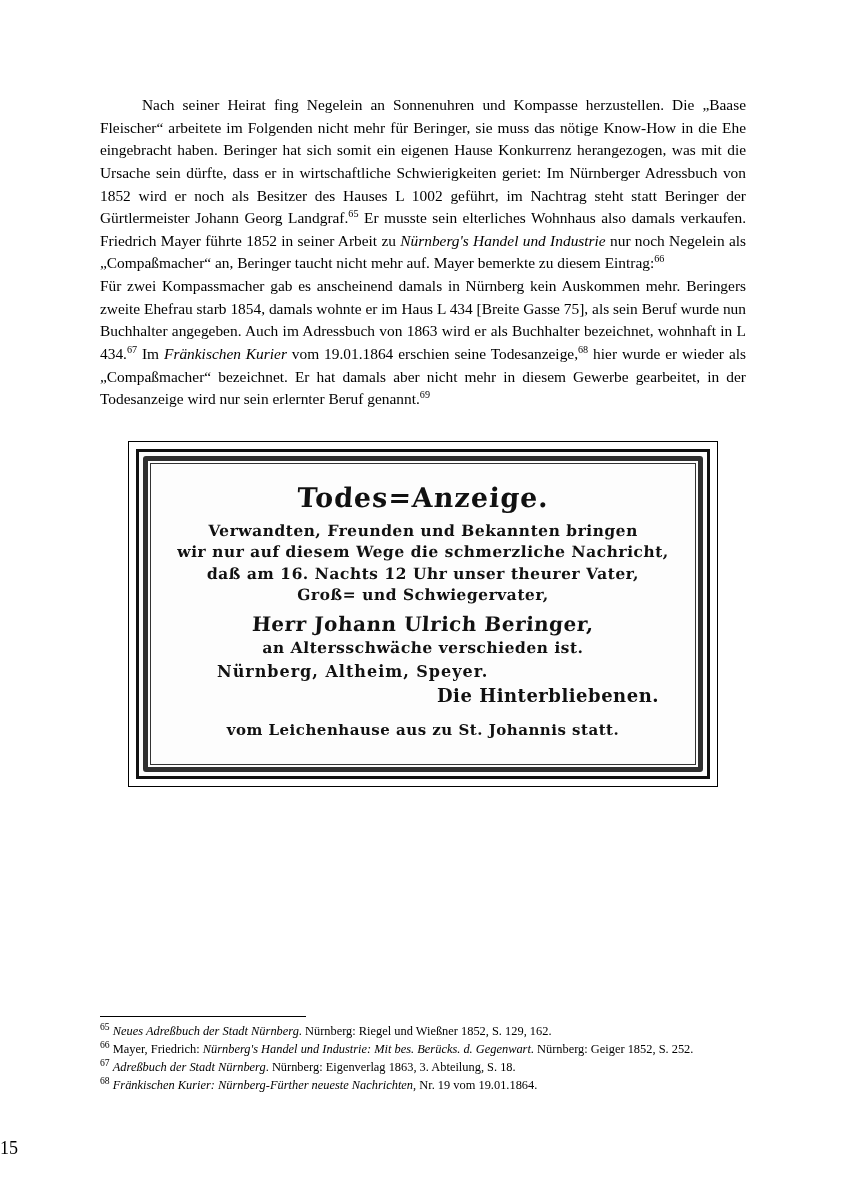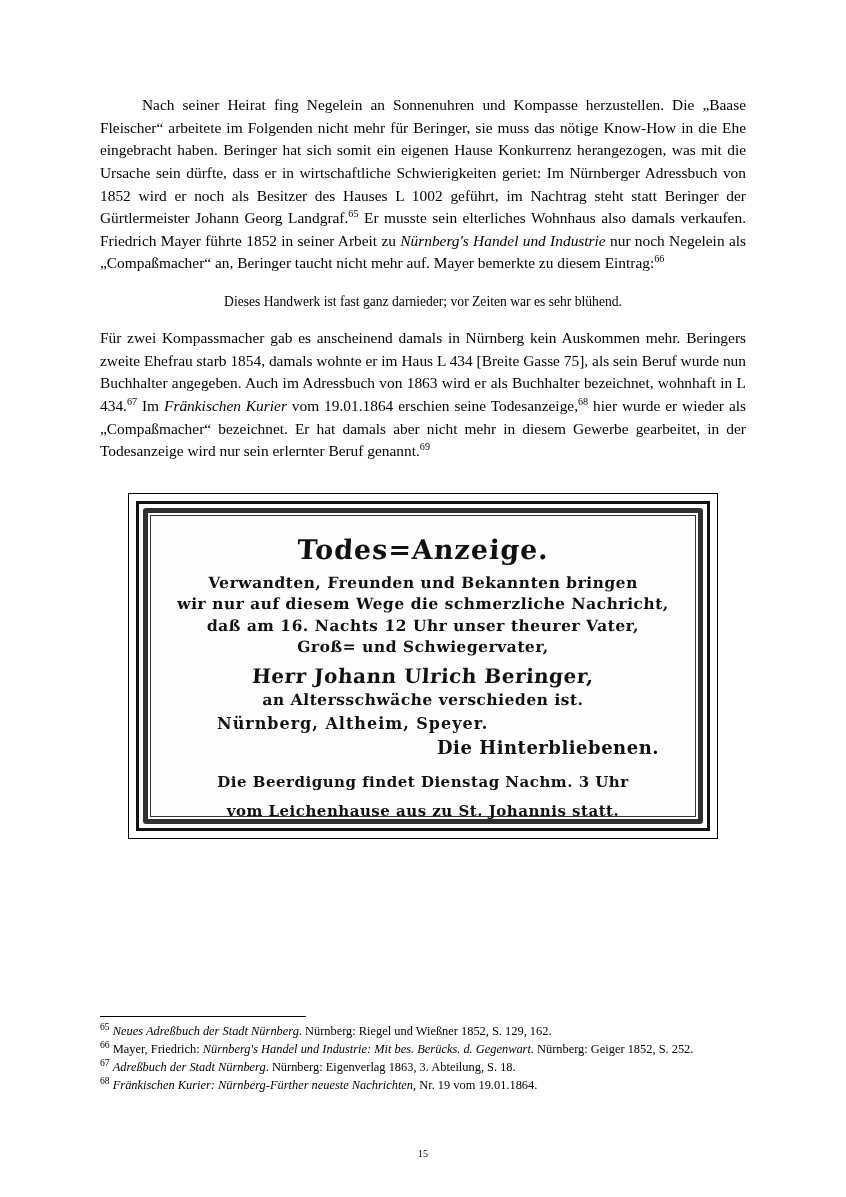--- a/index.html
+++ b/index.html
@@ -156,49 +156,47 @@
     line-height: 1.36;
     text-align: justify;
     margin: 0 0 1px 0;
   }
   .fn sup { font-size: 0.78em; }
   .pageno {
     position: absolute;
     bottom: 38px;
     left: 0;
     width: 846px;
-    text-align: center;
-    font-size: 10px;
+    text-align: left;
+    font-size: 18px;
   }
 </style>
 </head>
 <body>
 
 <div class="page">
 
   <p class="para indent"><span>Nach seiner Heirat fing Negelein an Sonnenuhren und Kompasse herzustellen. Die „Baase Fleischer“ arbeitete im Folgenden nicht mehr für Beringer, sie muss das nötige Know-How in die Ehe eingebracht haben. Beringer hat sich somit ein eigenen Hause Konkurrenz herangezogen, was mit die Ursache sein dürfte, dass er in wirtschaftliche Schwierigkeiten geriet: Im Nürnberger Adressbuch von 1852 wird er noch als Besitzer des Hauses L 1002 geführt, im Nachtrag steht statt Beringer der Gürtlermeister Johann Georg Landgraf.</span><sup>65</sup><span> Er musste sein elterliches Wohnhaus also damals verkaufen. Friedrich Mayer führte 1852 in seiner Arbeit zu </span><span class="it">Nürnberg's Handel und Industrie</span><span> nur noch Negelein als „Compaßmacher“ an, Beringer taucht nicht mehr auf. Mayer bemerkte zu diesem Eintrag:</span><sup>66</sup></p>
 
-  <p class="quote">Dieses Handwerk ist fast ganz darnieder; vor Zeiten war es sehr blühend.</p>
 
   <p class="para"><span>Für zwei Kompassmacher gab es anscheinend damals in Nürnberg kein Auskommen mehr. Beringers zweite Ehefrau starb 1854, damals wohnte er im Haus L 434 [Breite Gasse 75], als sein Beruf wurde nun Buchhalter angegeben. Auch im Adressbuch von 1863 wird er als Buchhalter bezeichnet, wohnhaft in L 434.</span><sup>67</sup><span> Im </span><span class="it">Fränkischen Kurier</span><span> vom 19.01.1864 erschien seine Todesanzeige,</span><sup>68</sup><span> hier wurde er wieder als „Compaßmacher“ bezeichnet. Er hat damals aber nicht mehr in diesem Gewerbe gearbeitet, in der Todesanzeige wird nur sein erlernter Beruf genannt.</span><sup>69</sup></p>
 
   <div class="figure">
     <div class="ad-frame">
       <div class="ad-inner">
         <div class="ad-body">
           <div class="ad-title frak">Todes=Anzeige.</div>
           <div class="ad-line frak">Verwandten, Freunden und Bekannten bringen</div>
           <div class="ad-line frak">wir nur auf diesem Wege die schmerzliche Nachricht,</div>
           <div class="ad-line frak">daß am 16. Nachts 12 Uhr unser theurer Vater,</div>
           <div class="ad-line frak">Groß= und Schwiegervater,</div>
           <div class="ad-name frak">Herr Johann Ulrich Beringer,</div>
           <div class="ad-line frak">an Altersschwäche verschieden ist.</div>
           <div class="ad-place frak">Nürnberg, Altheim, Speyer.</div>
           <div class="ad-right frak">Die Hinterbliebenen.</div>
-          <div class="ad-foot frak">Die Beerdigung findet Dienstag Nachm. 3 Uhr</div>
           <div class="ad-foot frak">vom Leichenhause aus zu St. Johannis statt.</div>
         </div>
       </div>
     </div>
   </div>
 
   <div class="fn-wrap">
     <div class="fn-rule"></div>
 
     <p class="fn"><sup>65</sup> <span class="it">Neues Adreßbuch der Stadt Nürnberg</span><span>. Nürnberg: Riegel und Wießner 1852, S. 129, 162.</span></p>

